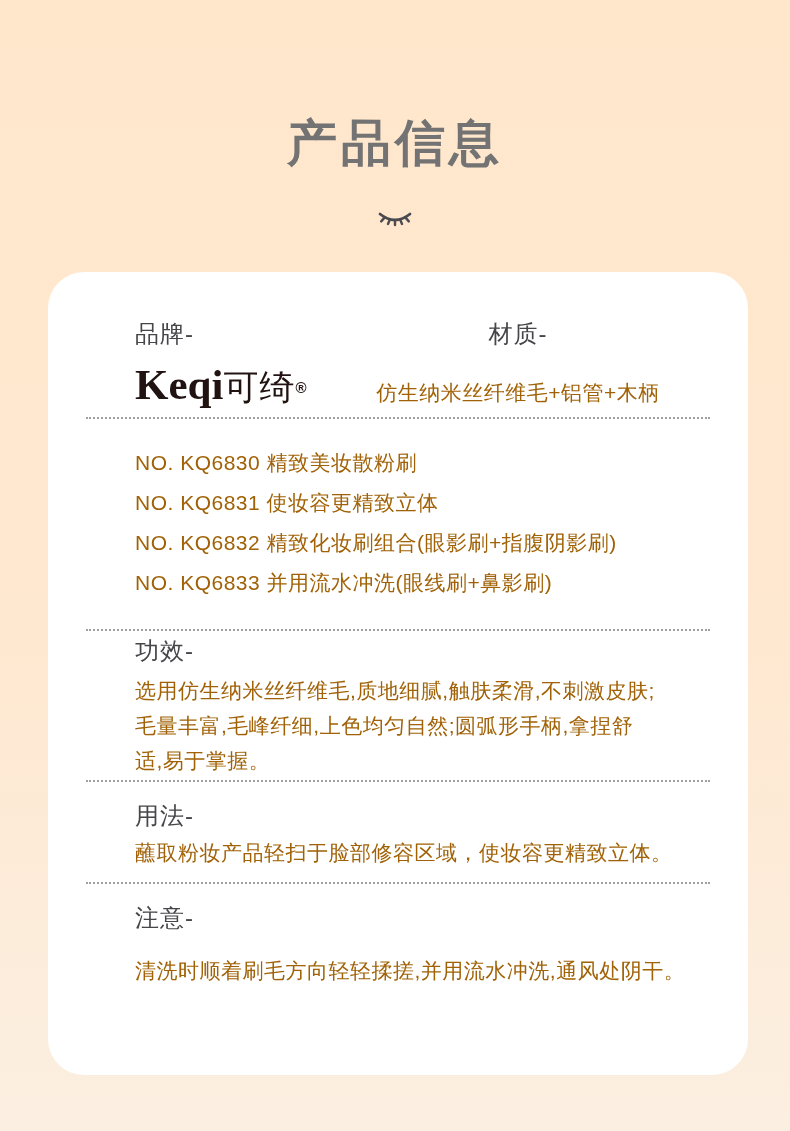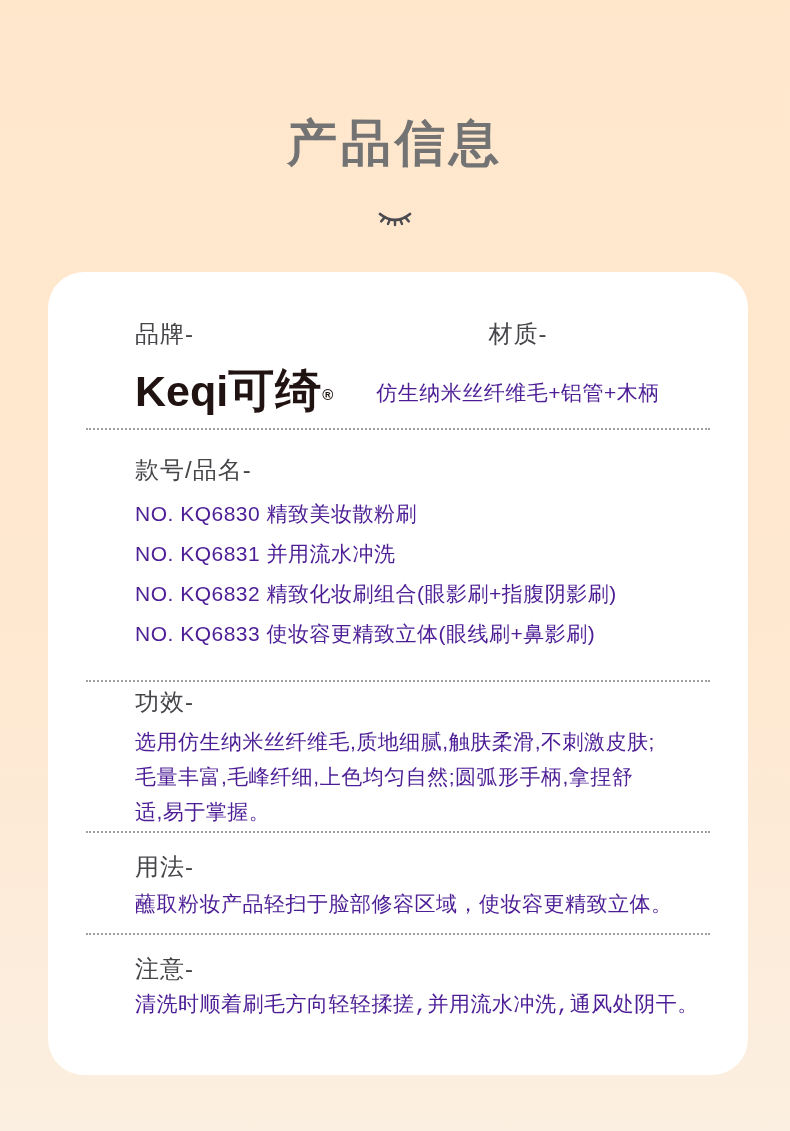--- a/index.html
+++ b/index.html
@@ -35,40 +35,40 @@
   .pad { padding-left:49px; padding-right:49px; }
   .sec-label {
     font-size:24px;
     line-height:32px;
     color:#46464a;
     letter-spacing:1px;
     font-weight:500;
   }
   .body-text {
     font-size:21px;
-    color:#4c1d95;
+    color:#a16207;
     letter-spacing:0.5px;
   }
   .brand-row { display:flex; }
   .brand-col { width:240px; }
   .material-col { flex:1;text-align:center; }
   .logo-line {
     margin-top:10px;
     color:#201311;
     white-space:nowrap;
   }
   .logo-latin {
-    font-family:Liberation Sans, sans-serif;
+    font-family:Liberation Serif, serif;
     font-weight:bold;
     font-size:43px;
     letter-spacing:0px;
   }
   .logo-cn {
-    font-size:46px;
-    font-weight:bold;
+    font-size:35px;
+    font-weight:normal;
     letter-spacing:1px;
   }
   .logo-reg {
     font-size:15px;
     vertical-align:super;
     font-weight:bold;
   }
   .material-value { margin-top:28px; line-height:30px; }
   .divider {
     border-top:2px dotted #a0a0a0;
@@ -79,21 +79,21 @@
   .div3 { margin-top:2px; }
   .div4 { margin-top:12px; }
   .models-sec { margin-top:24px; }
   .model-list { margin-top:8px; }
   .model-item { line-height:40px; white-space:nowrap; }
   .efficacy-sec { margin-top:4px; }
   .efficacy-text { margin-top:6px; line-height:35px; }
   .usage-sec { margin-top:18px; }
   .usage-text { margin-top:4px; line-height:34px; white-space:nowrap; }
   .notice-sec { margin-top:18px; }
-  .notice-text { margin-top:4px; line-height:34px; white-space:nowrap;font-family:Liberation Mono, monospace; }
+  .notice-text { margin-top:20px; line-height:34px; white-space:nowrap; }
 </style>
 </head>
 <body>
 
 <div class="page-title">产品信息</div>
 
 <div class="lash-wrap">
   <svg width="42" height="28" viewBox="0 0 42 28" fill="none" xmlns="http://www.w3.org/2000/svg">
     <path d="M6,7 Q21,19 36,7" stroke="#4a4a50" stroke-width="2.8" stroke-linecap="round" fill="none"></path>
     <path d="M10.5,10.6 L7.2,14.4" stroke="#4a4a50" stroke-width="2.4" stroke-linecap="round"></path>
@@ -113,26 +113,25 @@
     </div>
     <div class="material-col">
       <div class="sec-label">材质-</div>
       <div class="body-text material-value">仿生纳米丝纤维毛+铝管+木柄</div>
     </div>
   </div>
 
   <div class="divider div1"></div>
 
   <div class="models-sec pad">
-    <div class="sec-label">款号/品名-</div>
     <div class="model-list">
       <div class="body-text model-item">NO. KQ6830 精致美妆散粉刷</div>
-      <div class="body-text model-item">NO. KQ6831 并用流水冲洗</div>
+      <div class="body-text model-item">NO. KQ6831 使妆容更精致立体</div>
       <div class="body-text model-item">NO. KQ6832 精致化妆刷组合(眼影刷+指腹阴影刷)</div>
-      <div class="body-text model-item">NO. KQ6833 使妆容更精致立体(眼线刷+鼻影刷)</div>
+      <div class="body-text model-item">NO. KQ6833 并用流水冲洗(眼线刷+鼻影刷)</div>
     </div>
   </div>
 
   <div class="divider div2"></div>
 
   <div class="efficacy-sec pad">
     <div class="sec-label">功效-</div>
     <div class="body-text efficacy-text">选用仿生纳米丝纤维毛,质地细腻,触肤柔滑,不刺激皮肤;毛量丰富,毛峰纤细,上色均匀自然;圆弧形手柄,拿捏舒适,易于掌握。</div>
   </div>
 

